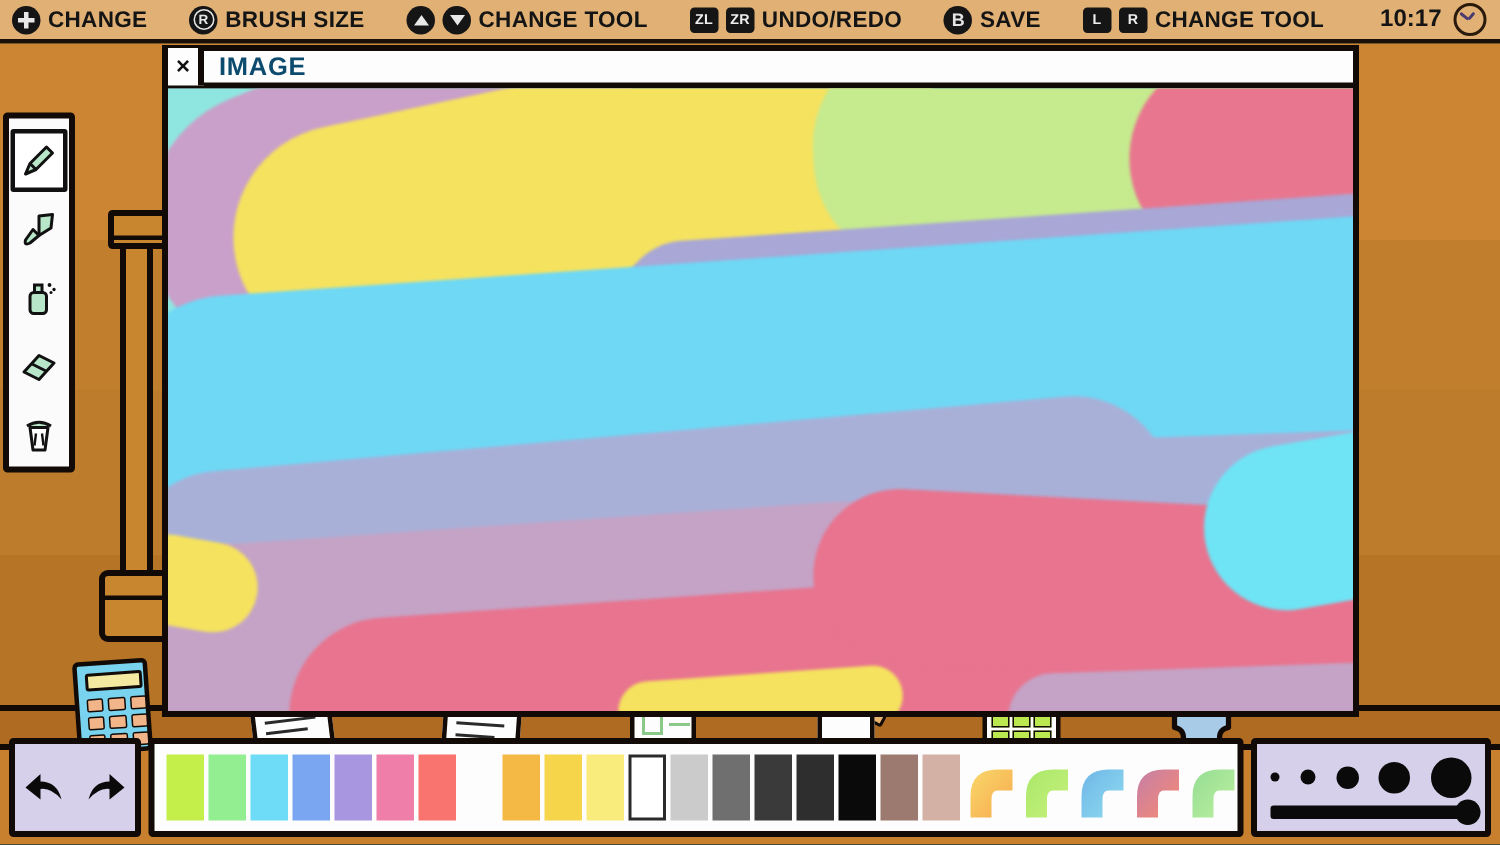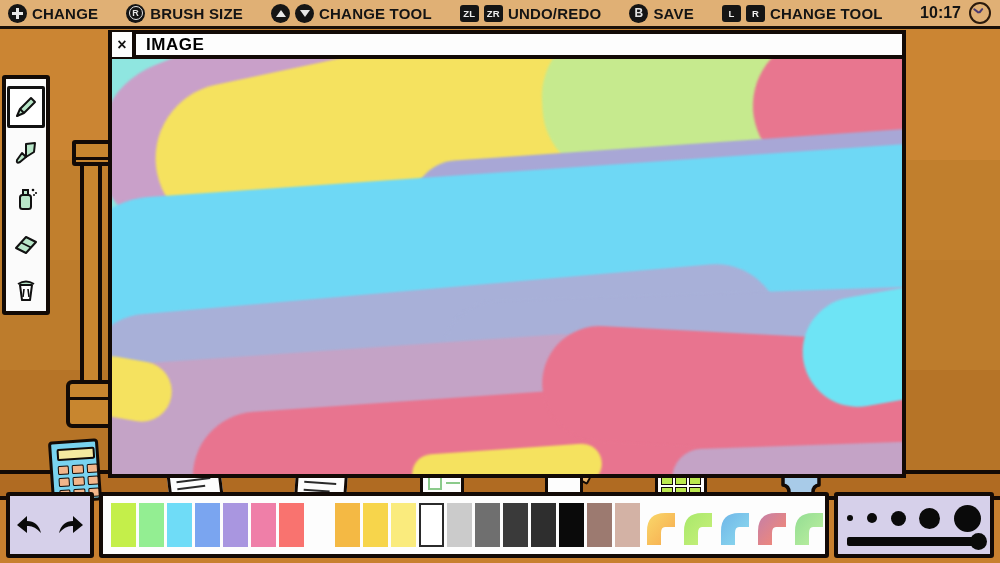--- a/index.html
+++ b/index.html
@@ -187,21 +187,21 @@
   .title-close {
     width: 24px; height: 25px;
     display:flex; align-items:center; justify-content:center;
     font-size: 16px; font-weight: bold; color: #111;
     border-right: 4px solid #120a06;
     background: #fdfdfd;
   }
   .title-text {
     padding-left: 10px;
     font-size: 17px; font-weight: bold; letter-spacing: 0.5px;
-    color: #000000;
+    color: #0c4a6e;
   }
   .canvas-wrap {
     position: relative;
     width: 790px; height: 415px;
     overflow: hidden;
     background: #8fe6e0;
   }
   .stroke { position: absolute; }
 
   

